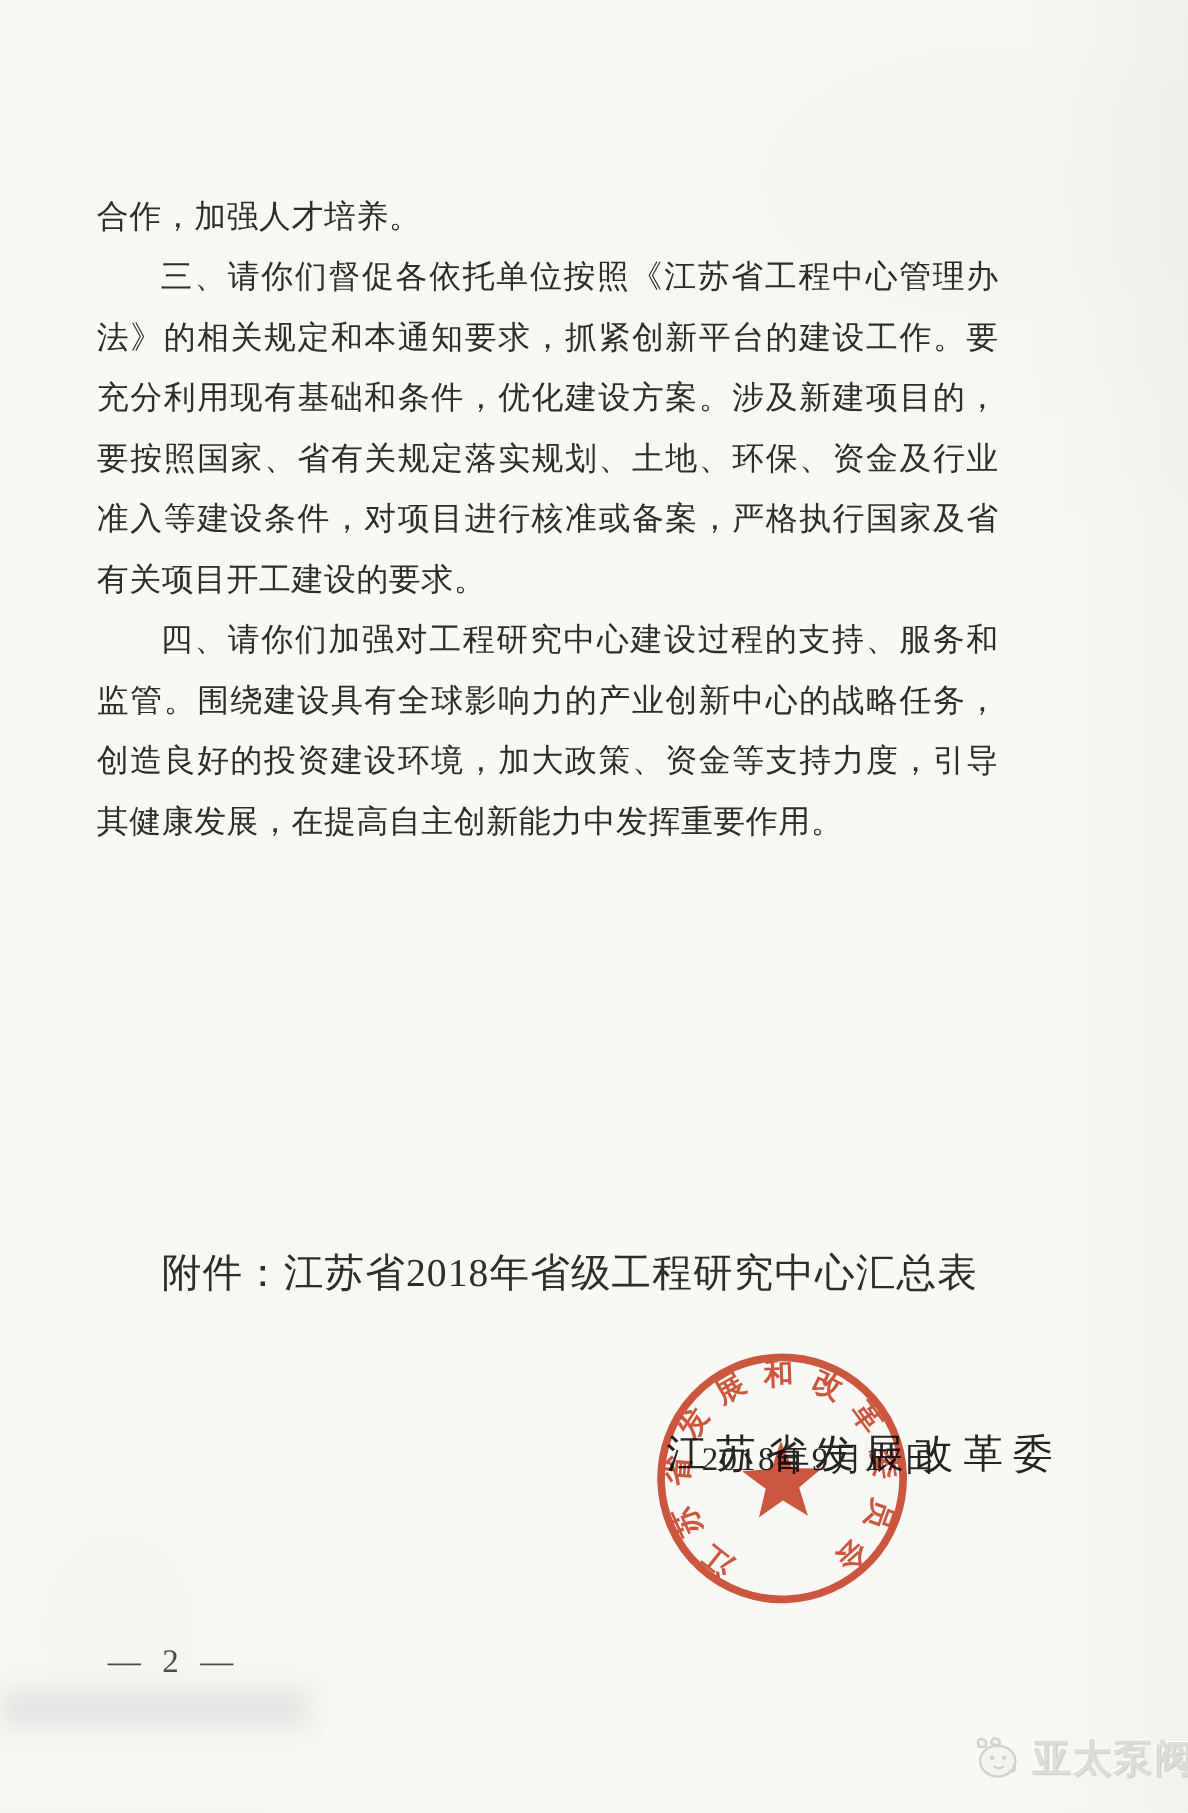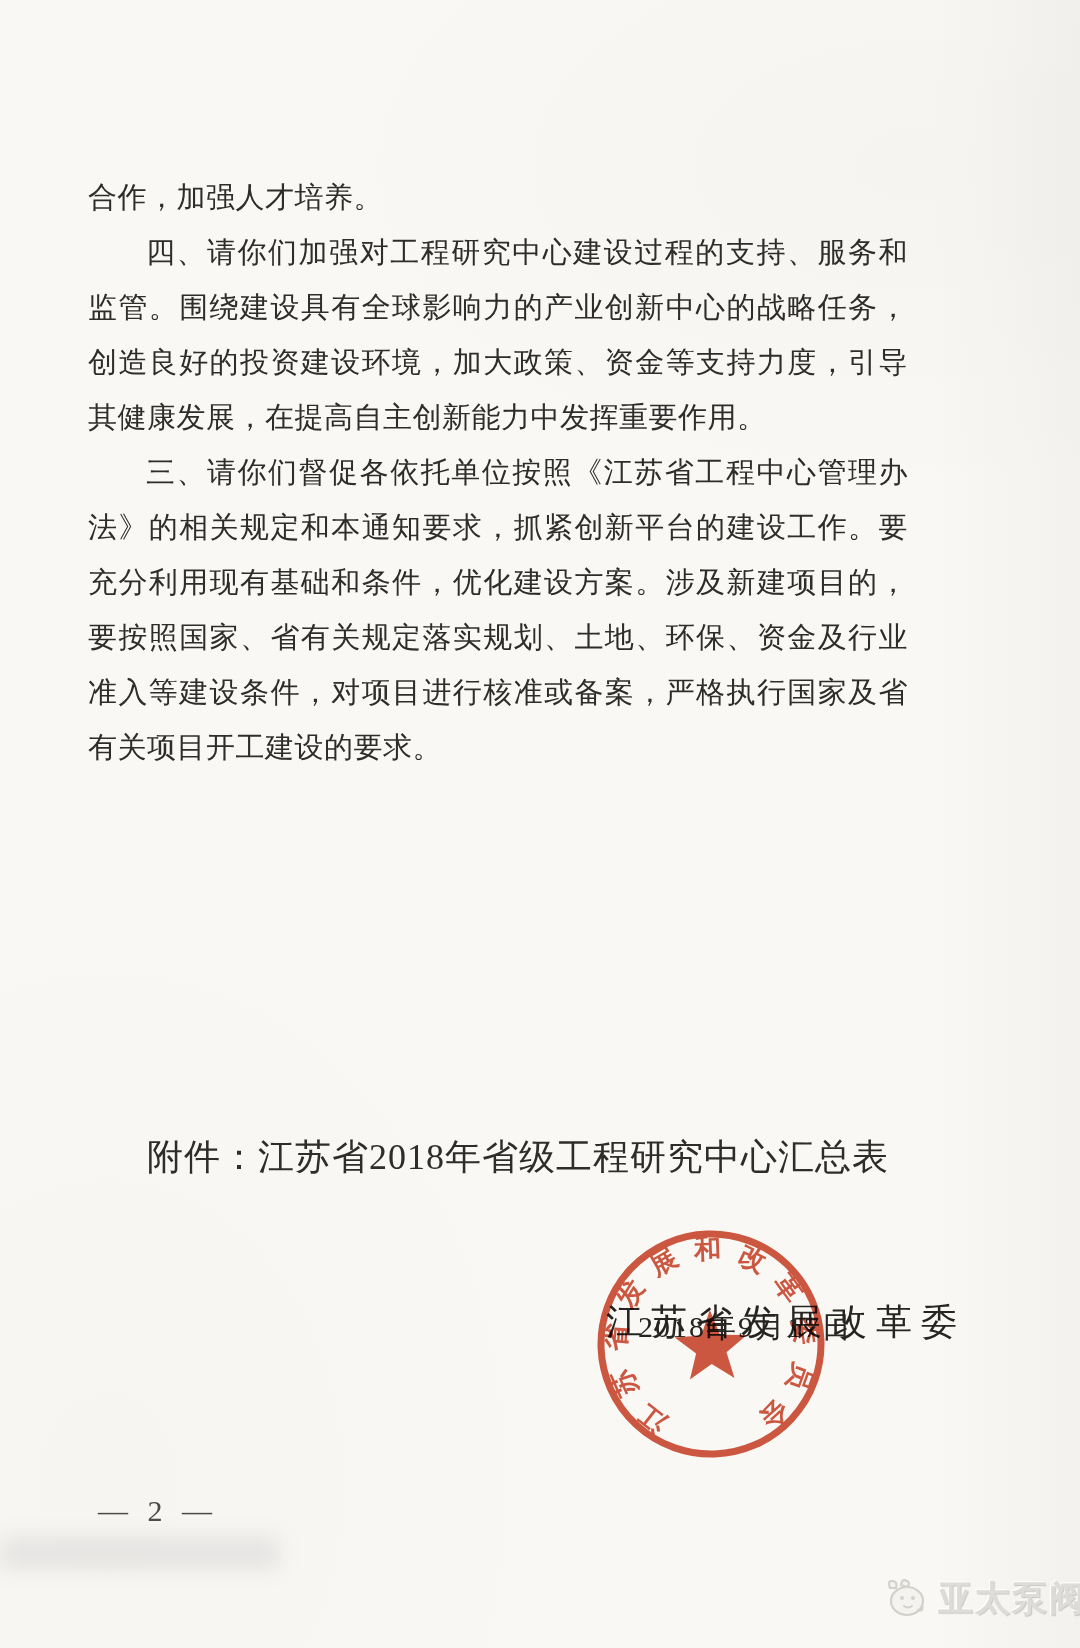--- a/index.html
+++ b/index.html
@@ -80,22 +80,22 @@
 </head>
 <body>
 
 <div class="page">
 
   <div class="scan-streak"></div>
   <div class="smudge"></div>
 
   <div class="doc-body">
       <p>合作，加强人才培养。</p>
+      <p class="indent">三、请你们督促各依托单位按照《江苏省工程中心管理办法》的相关规定和本通知要求，抓紧创新平台的建设工作。要充分利用现有基础和条件，优化建设方案。涉及新建项目的，要按照国家、省有关规定落实规划、土地、环保、资金及行业准入等建设条件，对项目进行核准或备案，严格执行国家及省有关项目开工建设的要求。</p>
       <p class="indent">四、请你们加强对工程研究中心建设过程的支持、服务和监管。围绕建设具有全球影响力的产业创新中心的战略任务，创造良好的投资建设环境，加大政策、资金等支持力度，引导其健康发展，在提高自主创新能力中发挥重要作用。</p>
-      <p class="indent">三、请你们督促各依托单位按照《江苏省工程中心管理办法》的相关规定和本通知要求，抓紧创新平台的建设工作。要充分利用现有基础和条件，优化建设方案。涉及新建项目的，要按照国家、省有关规定落实规划、土地、环保、资金及行业准入等建设条件，对项目进行核准或备案，严格执行国家及省有关项目开工建设的要求。</p>
     </div>
 
   <div class="attachment-line">附件：江苏省2018年省级工程研究中心汇总表</div>
 
   <div class="issuer-line">江苏省发展改革委</div>
   <div class="date-line">2018年9月17日</div>
 
   <svg class="seal-svg" viewBox="0 0 240 240">
     <circle cx="120" cy="120" r="110" fill="none" stroke-width="7" stroke="#cb4227"></circle>
     <polygon points="120,86 129.4,111.1 156.1,112.3 135.2,128.9 142.3,154.7 120,140 97.7,154.7 104.8,128.9 83.9,112.3 110.6,111.1" fill="#cb4227"></polygon>

